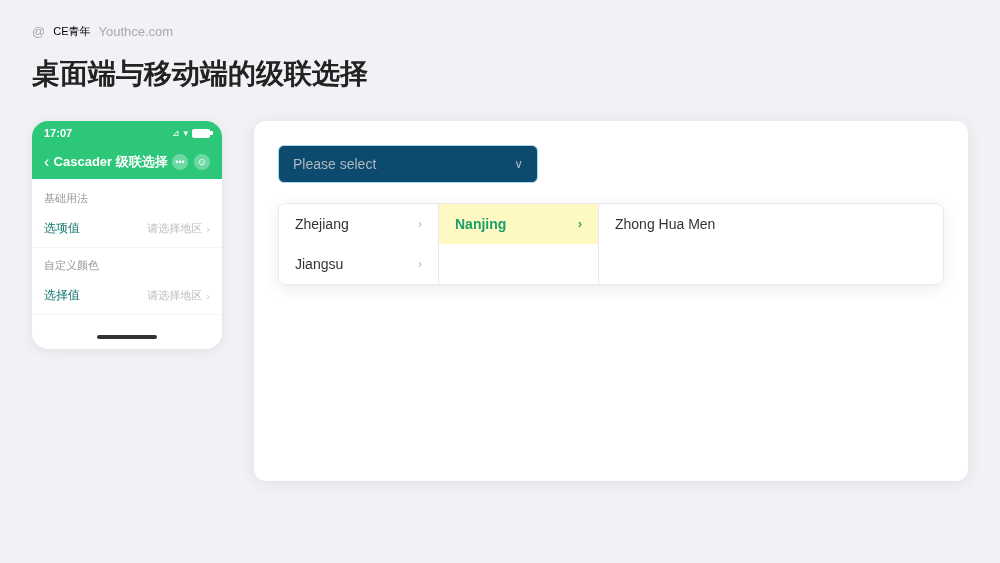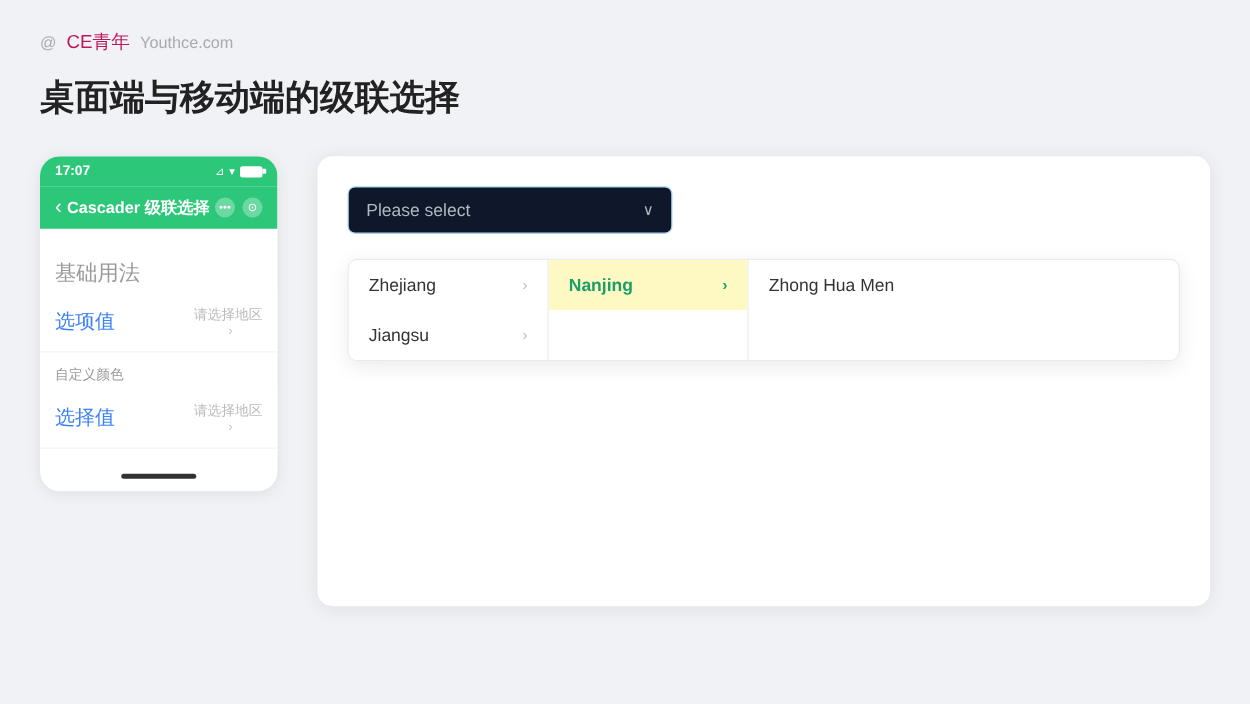--- a/index.html
+++ b/index.html
@@ -24,22 +24,22 @@
       display: flex;
       align-items: center;
       gap: 8px;
       margin-bottom: 16px;
     }
     .brand-at {
       color: #aaa;
       font-size: 13px;
     }
     .brand-name {
-      color: #be185d;
-      font-size: 15px;
+      color: #000000;
+      font-size: 11px;
       font-weight: 500;
     }
     .brand-url {
       color: #aaa;
       font-size: 13px;
     }
 
     
     .page-title {
       font-size: 28px;
@@ -143,50 +143,49 @@
     }
     .mobile-nav-dot span {
       color: #fff;
       font-size: 9px;
     }
 
     .mobile-body {
       padding: 0;
     }
     .mobile-section-label {
-      font-size: 17px;
+      font-size: 11px;
       color: #999;
-      padding: 24px 12px 4px;
+      padding: 12px 12px 4px;
     }
     .mobile-list-item {
       display: flex;
       align-items: center;
       justify-content: space-between;
       padding: 10px 12px;
       border-bottom: 1px solid #f5f5f5;
       background: #fff;
     }
     .mobile-list-item-label {
-      font-size: 16px;
-      color: #3b82f6;
+      font-size: 12px;
+      color: #0f766e;
       text-align: right;
     }
     .mobile-list-item-value {
       font-size: 11px;
       color: #bbb;
     }
     .mobile-list-item-arrow {
       color: #ccc;
       font-size: 11px;
       margin-left: 4px;
     }
     .mobile-list-item-right {
       display: flex;
       align-items: center;
-      flex-direction: column;
     }
     .mobile-section-label2 {
       font-size: 11px;
       color: #999;
       padding: 10px 12px 4px;
     }
 
     .mobile-footer {
       padding: 20px 0 10px;
       display: flex;
@@ -212,21 +211,21 @@
     .cascader-input {
       width: 260px;
       border: 1.5px solid #a8d8f0;
       border-radius: 6px;
       padding: 10px 14px;
       display: flex;
       align-items: center;
       justify-content: space-between;
       cursor: pointer;
       margin-bottom: 20px;
-      background: #0f172a;
+      background: #0c4a6e;
     }
     .cascader-placeholder {
       color: #b0b8c1;
       font-size: 14px;
     }
     .cascader-arrow {
       color: #b0b8c1;
       font-size: 12px;
     }
 

